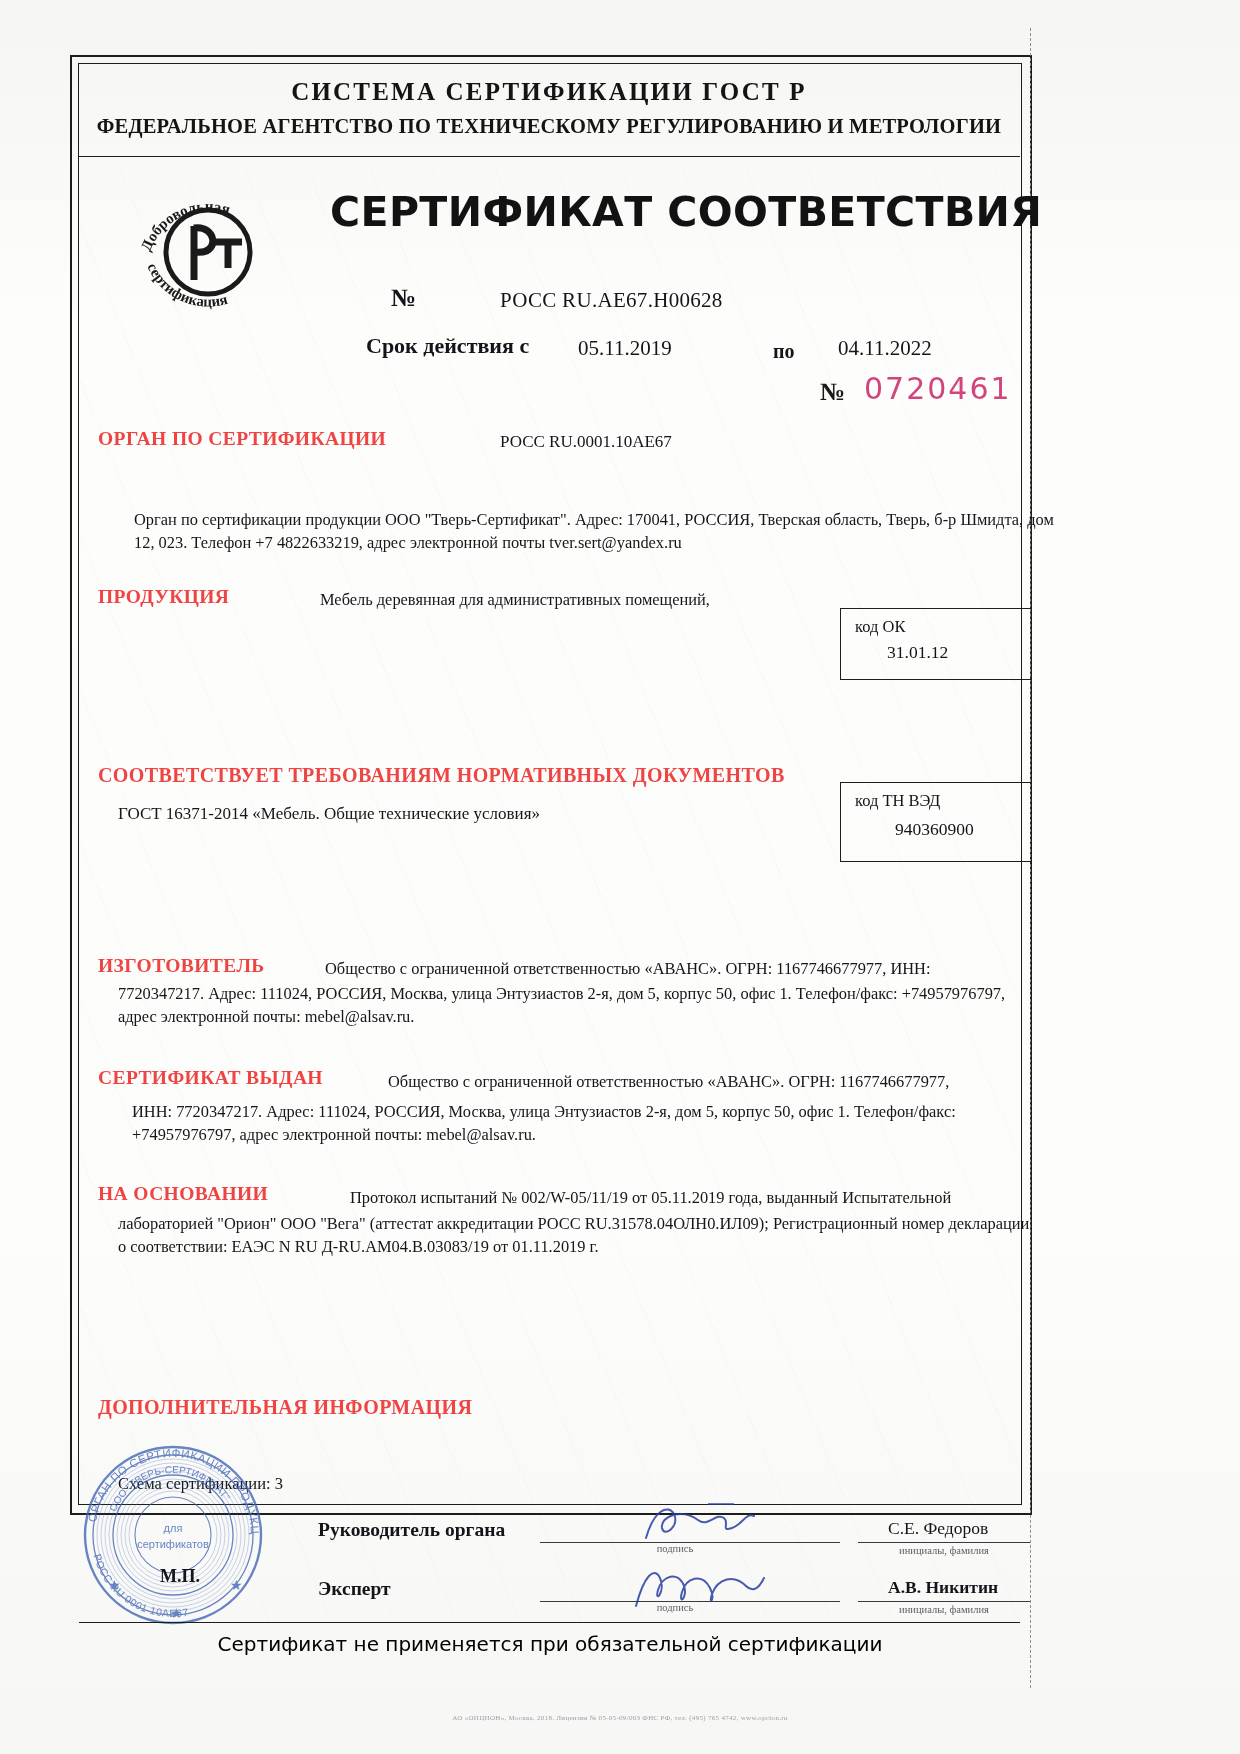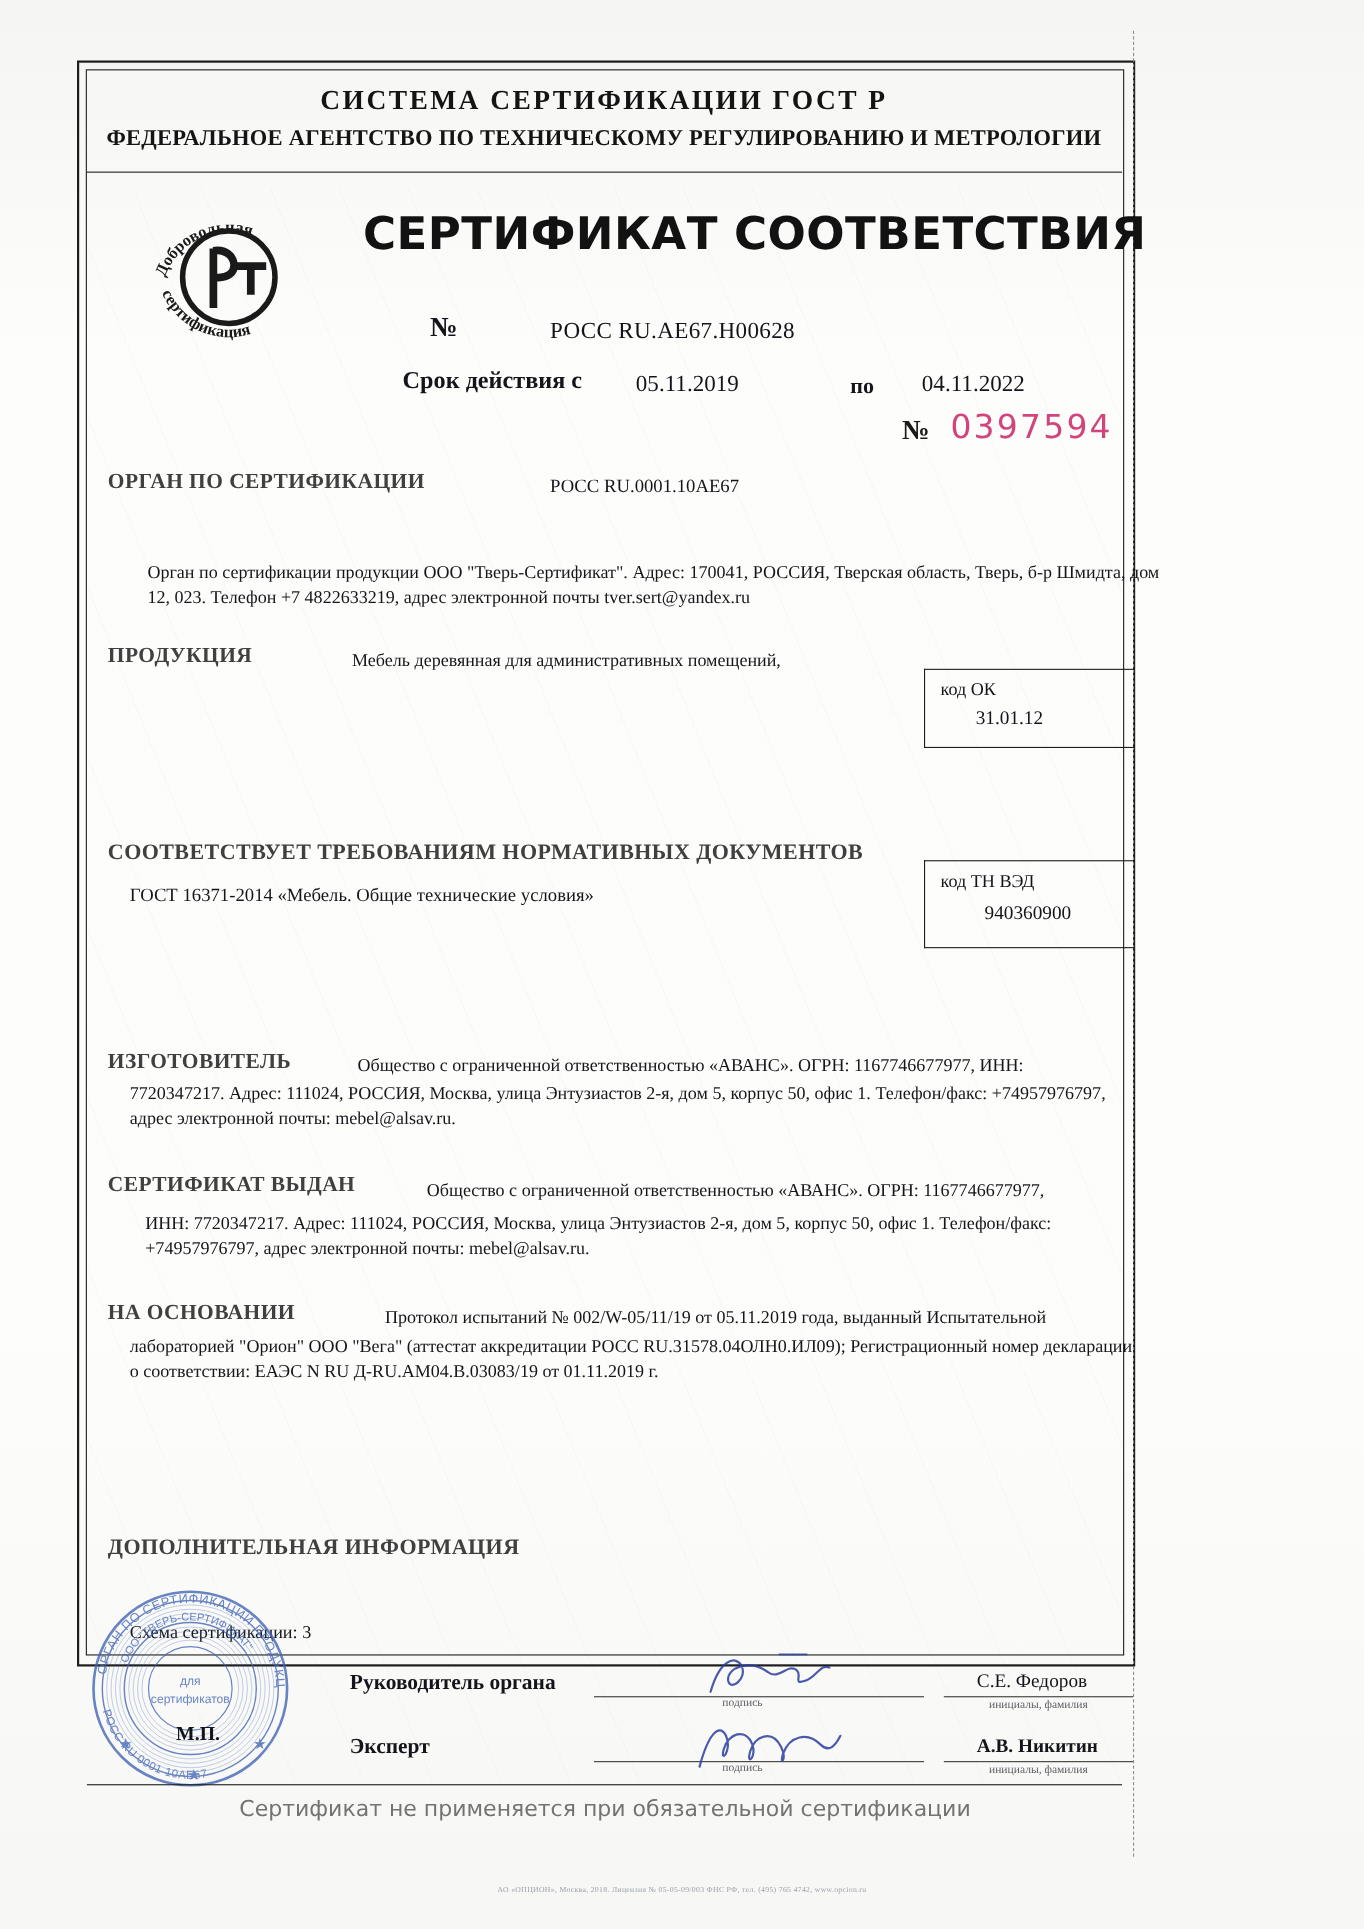--- a/index.html
+++ b/index.html
@@ -153,21 +153,21 @@
     color: #d2457c;
   }
 
   
   .sec-label {
     position: absolute;
     font-family: "Liberation Serif", serif;
     font-weight: bold;
     font-size: 19.5px;
     letter-spacing: 0.4px;
-    color: #404040;
+    color: #ef4444;
   }
   .body-text {
     position: absolute;
     font-size: 16.4px;
     line-height: 1.42;
     color: #15161a;
   }
 
   .org-label { left: 98px; top: 428px; }
   .org-value {
@@ -280,21 +280,21 @@
     font-weight: bold;
   }
 
   .footer-note {
     position: absolute;
     left: 80px; top: 1632px;
     width: 940px;
     text-align: center;
     font-family: "DejaVu Sans", sans-serif;
     font-size: 20px;
-    color: #737373;
+    color: #000000;
   }
   .footer-rule {
     position: absolute;
     left: 79px; top: 1622px;
     width: 941px; height: 0;
     border-top: 1px solid #1d1d1d;
   }
   .print-credit {
     position: absolute;
     left: 0; top: 1714px;
@@ -377,21 +377,21 @@
 
   <div class="num-label">№</div>
   <div class="num-value">РОСС RU.AE67.H00628</div>
 
   <div class="term-label">Срок действия с</div>
   <div class="term-from">05.11.2019</div>
   <div class="term-po">по</div>
   <div class="term-to">04.11.2022</div>
 
   <div class="blank-no">№</div>
-  <div class="blank-num">0397594</div>
+  <div class="blank-num">0720461</div>
 
   <div class="sec-label org-label">ОРГАН ПО СЕРТИФИКАЦИИ</div>
   <div class="org-value">РОСС RU.0001.10AE67</div>
   <div class="body-text org-body">Орган по сертификации продукции ООО "Тверь-Сертификат". Адрес: 170041, РОССИЯ, Тверская область, Тверь, б-р Шмидта, дом 12, 023. Телефон +7 4822633219, адрес электронной почты tver.sert@yandex.ru</div>
 
   <div class="sec-label prod-label">ПРОДУКЦИЯ</div>
   <div class="body-text prod-body">Мебель деревянная для административных помещений,</div>
 
   <div class="box-ok">
     <div class="bl">код ОК</div>

